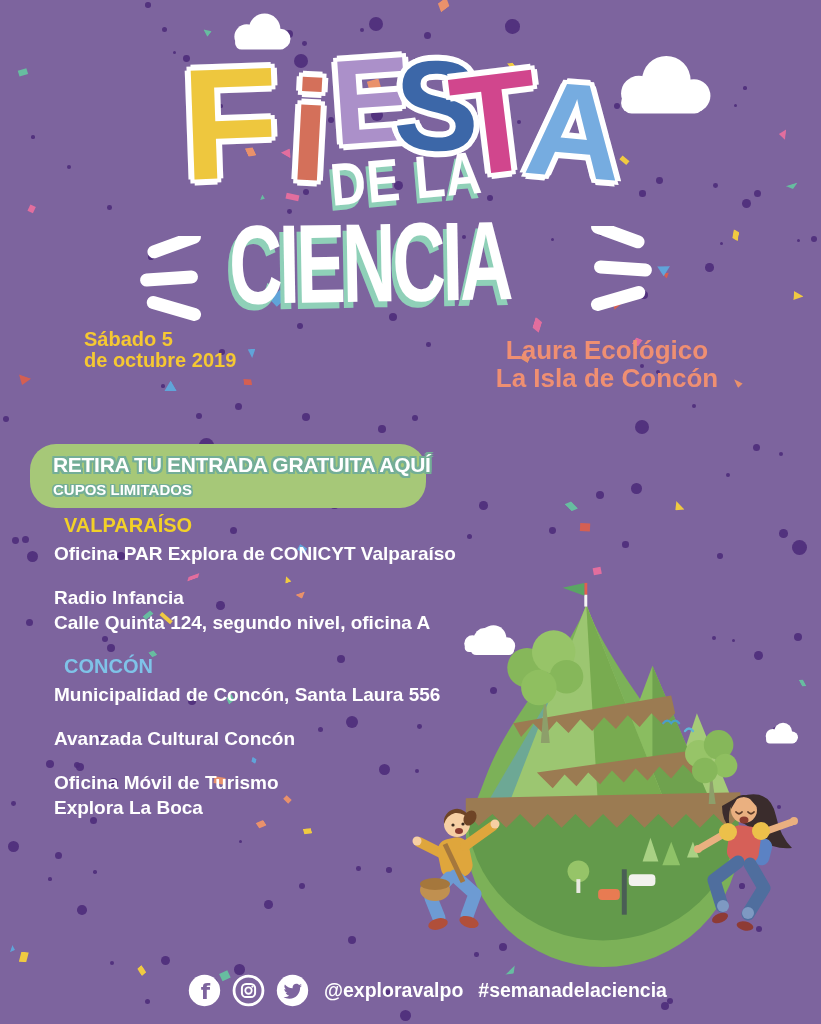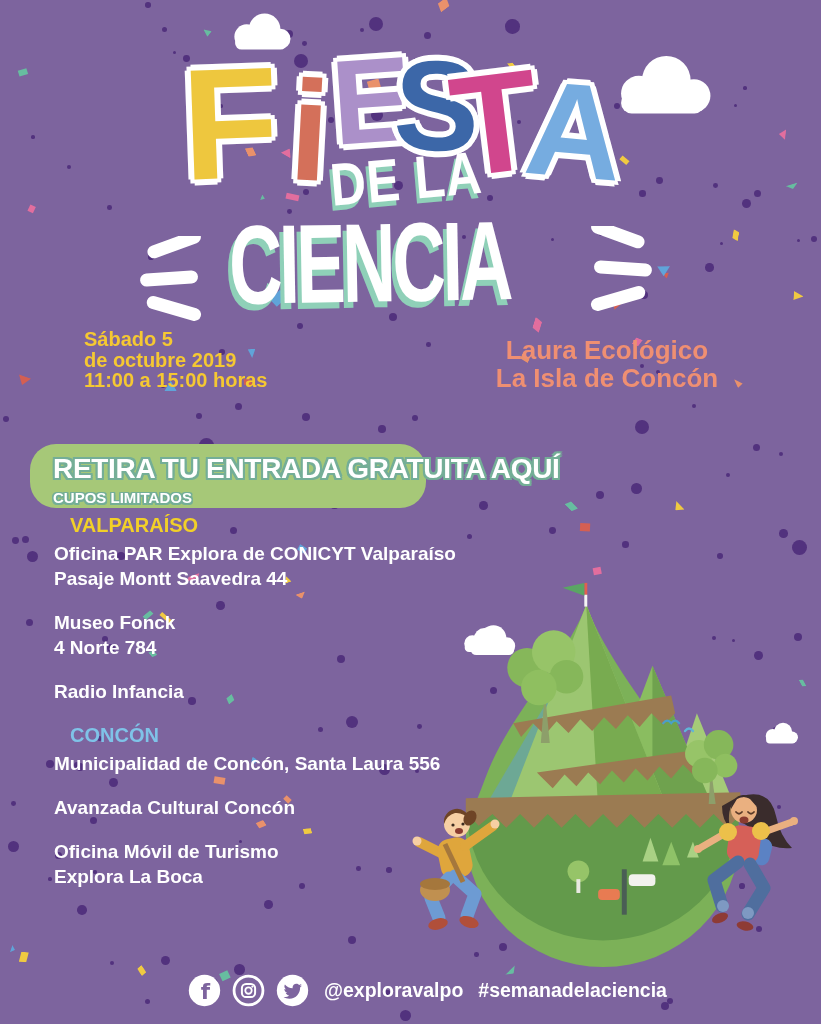--- a/index.html
+++ b/index.html
@@ -41,31 +41,31 @@
   .rays{position:absolute;z-index:2;}
 
   
   #date-block{position:absolute;z-index:2;left:84px;top:329px;font-size:20px;font-weight:bold;line-height:20.5px;}
   #venue-block{position:absolute;z-index:2;left:462px;top:336px;width:290px;text-align:center;font-size:26px;font-weight:bold;line-height:28px;}
   #banner{
     position:absolute;z-index:2;left:30px;top:444px;width:396px;height:64px;
     border-radius:26px;box-sizing:border-box;padding:9px 0 0 23px;
   }
   #banner .b1{
-    font-size:28px;font-weight:bold;letter-spacing:-.3px;color:#fff;white-space:nowrap;
+    font-size:21px;font-weight:bold;letter-spacing:-.3px;color:#fff;white-space:nowrap;
     text-shadow:2px 0 0 #74ae97,-2px 0 0 #74ae97,0 2px 0 #74ae97,0 -2px 0 #74ae97,
       2px 2px 0 #74ae97,-2px 2px 0 #74ae97,2px -2px 0 #74ae97,-2px -2px 0 #74ae97;
   }
   #banner .b2{
     margin-top:4px;font-size:15px;font-weight:bold;color:#fff;
     text-shadow:1.5px 0 0 #74ae97,-1.5px 0 0 #74ae97,0 1.5px 0 #74ae97,0 -1.5px 0 #74ae97,
       1.5px 1.5px 0 #74ae97,-1.5px 1.5px 0 #74ae97,1.5px -1.5px 0 #74ae97,-1.5px -1.5px 0 #74ae97;
   }
   #sections{position:absolute;z-index:2;left:54px;top:513px;width:420px;}
-  #sections h3{margin:0 0 4px 16px;font-size:20px;line-height:24px;font-weight:bold;}
+  #sections h3{margin:0 0 4px 10px;font-size:20px;line-height:24px;font-weight:bold;}
   #sections .block{margin:0 0 19px 0;}
   #sections p{margin:0;font-size:19px;line-height:25px;font-weight:bold;color:#fff;}
 
   
   #footer{position:absolute;z-index:2;left:188px;top:974px;display:flex;align-items:center;}
   .sicon{width:33px;height:33px;margin-right:11px;flex:0 0 auto;}
   #footer .ftext{font-size:19.5px;font-weight:bold;color:#fff;white-space:nowrap;}
   #footer .handle{margin-left:4px;}
   #footer .tag{margin-left:15px;}
 </style>
@@ -442,47 +442,42 @@
     <g fill="#fff" transform="translate(72,0) scale(-1,1)">
       <rect x="8" y="2" width="56" height="13" rx="6.5" transform="rotate(-20 36 8)"></rect>
       <rect x="2" y="36" width="58" height="13" rx="6.5" transform="rotate(-4 31 42)"></rect>
       <rect x="8" y="66" width="56" height="13" rx="6.5" transform="rotate(16 36 72)"></rect>
     </g>
   </svg>
 
   <div id="date-block" style="color: rgb(245, 200, 50);">
     <div>Sábado 5</div>
     <div>de octubre 2019</div>
-    <div>11:00 a 15:00 horas</div>
   </div>
   <div id="venue-block" style="color: rgb(239, 143, 114);">
     <div>Laura Ecológico</div>
     <div>La Isla de Concón</div>
   </div>
 
   <div id="banner" style="background: rgb(166, 200, 120);">
     <div class="b1">RETIRA TU ENTRADA GRATUITA AQUÍ</div>
     <div class="b2">CUPOS LIMITADOS</div>
   </div>
 
   <div id="sections">
     <section>
       <h3 style="color: rgb(242, 208, 40);">VALPARAÍSO</h3>
       <div class="block">
         <p>Oficina PAR Explora de CONICYT Valparaíso</p>
-        <p>Pasaje Montt Saavedra 44</p>
       </div>
     </section>
     <section>
       <div class="block">
-        <p>Museo Fonck</p>
-        <p>4 Norte 784</p>
-      </div>
-      <div class="block">
         <p>Radio Infancia</p>
+        <p>Calle Quinta 124, segundo nivel, oficina A</p>
       </div>
     </section>
     <section>
       <h3 style="color: rgb(127, 195, 232);">CONCÓN</h3>
       <div class="block">
         <p>Municipalidad de Concón, Santa Laura 556</p>
       </div>
       <div class="block">
         <p>Avanzada Cultural Concón</p>
       </div>

